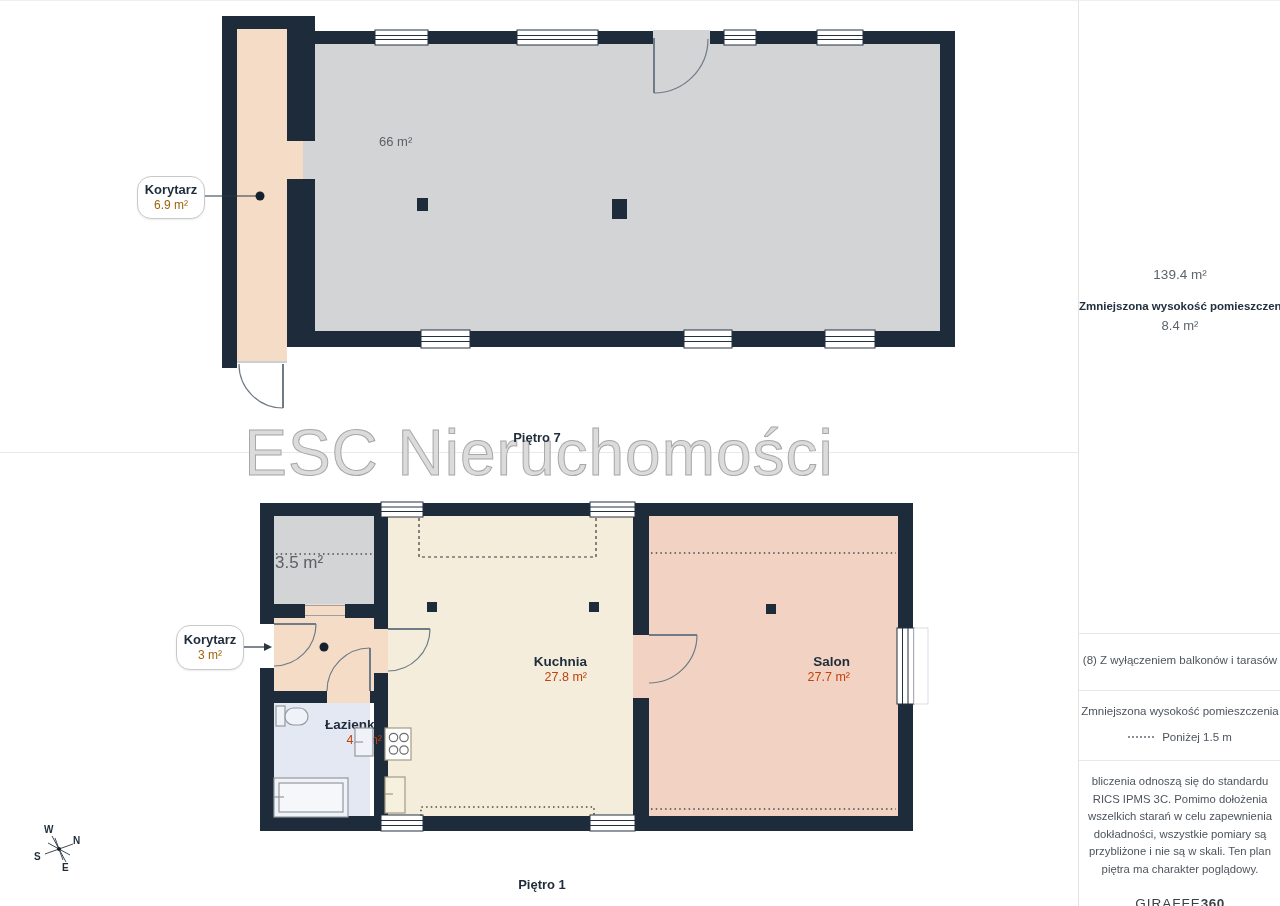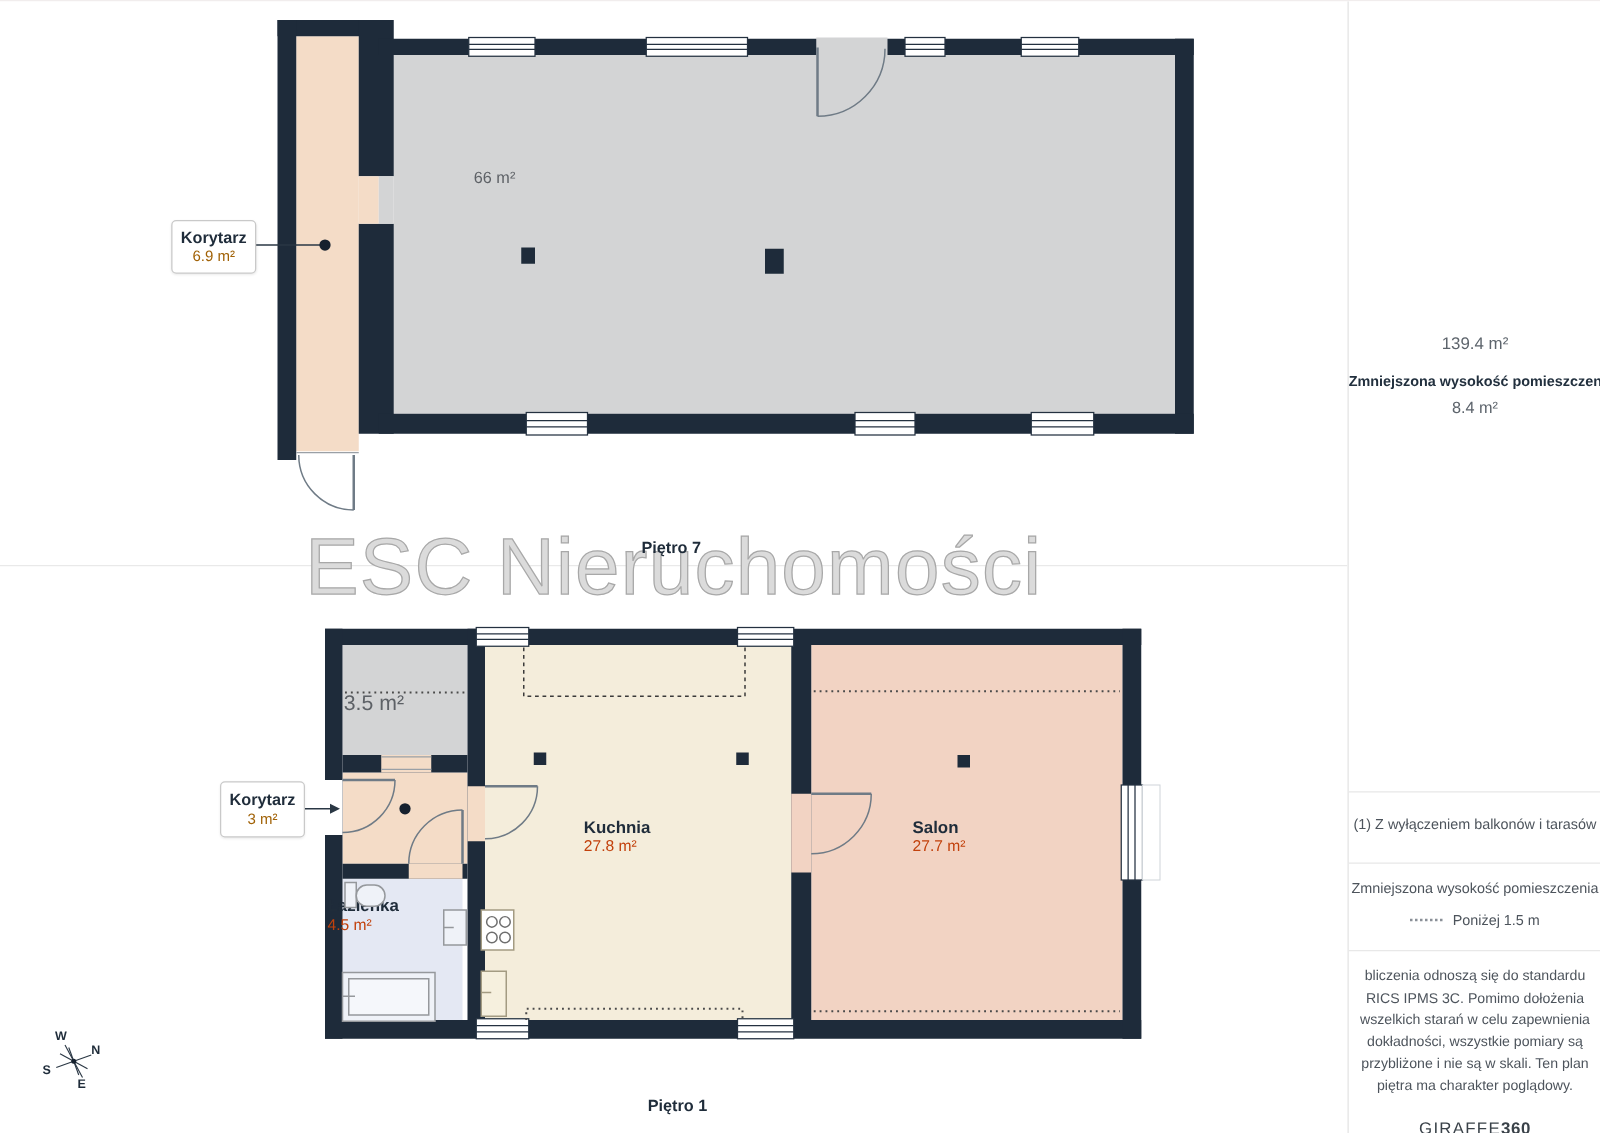--- a/index.html
+++ b/index.html
@@ -15,24 +15,24 @@
   .f-pink{background:#f2d3c3;}
   .f-blue{background:#e4e8f3;}
   .col{position:absolute;background:#1e2b3a;z-index:4;}
   .divider{position:absolute;left:0;width:1078px;height:1px;background:#e9e9e9;z-index:0;}
   .watermark{position:absolute;left:0;top:415px;width:1078px;text-align:center;
              font-size:64px;font-weight:normal;letter-spacing:1px;color:#dbdbdb;
              -webkit-text-stroke:1px #a8a8a8;z-index:5;white-space:nowrap;}
   .floor-name{position:absolute;width:160px;text-align:center;font-size:13px;font-weight:bold;
               color:#1f2c3a;z-index:9;}
   .area-text{position:absolute;text-align:left;font-size:13px;color:#5d6166;z-index:6;}
-  .room-label{position:absolute;text-align:left;z-index:6;}
+  .room-label{position:absolute;text-align:right;z-index:6;}
   .room-label .rn{font-size:13.5px;font-weight:bold;color:#1f2c3a;line-height:16px;}
   .room-label .ra{font-size:12.5px;color:#c2410c;line-height:15px;}
-  .callout{position:absolute;background:#fff;border:1px solid #c9c9c9;border-radius:4px;
+  .callout{position:absolute;background:#fff;border:1px solid #c9c9c9;border-radius:14px;
            box-shadow:0 1px 2px rgba(0,0,0,.08);text-align:center;z-index:9;
            display:flex;flex-direction:column;justify-content:center;}
   .callout .rn{font-size:13px;font-weight:bold;color:#1f2c3a;line-height:16px;}
   .callout .ra{font-size:12px;color:#a16207;line-height:15px;}
   .overlay{position:absolute;left:0;top:0;z-index:7;pointer-events:none;}
   .sidebar{position:absolute;left:1078px;top:0;width:202px;height:906px;background:#fff;
            border-left:1px solid #e3e3e3;z-index:10;}
   .sb-sec{position:absolute;left:0;width:202px;text-align:center;color:#4d545c;}
   .sb-divider{position:absolute;left:0;width:202px;height:1px;background:#e8e8e8;}
   .sb-title{font-size:14.5px;font-weight:bold;color:#22303e;line-height:19px;}
@@ -250,21 +250,21 @@
 
   <aside class="sidebar">
     <div class="sb-sec" style="top:258px;">
       <div class="sb-value" style="margin-top:8px;">139.4 m²</div>
       <div class="sb-bold-small" style="margin-top:18px;">Zmniejszona wysokość pomieszczenia</div>
       <div class="sb-value" style="margin-top:6px;font-size:13px;">8.4 m²</div>
     </div>
 
     <div class="sb-divider" style="top:632px;"></div>
     <div class="sb-sec" style="top:653px;">
-      <div class="sb-small">(1) Z wyłączeniem balkonów i tarasów</div>
+      <div class="sb-small">(8) Z wyłączeniem balkonów i tarasów</div>
     </div>
 
     <div class="sb-divider" style="top:689px;"></div>
     <div class="sb-sec" style="top:704px;">
       <div class="sb-bold-small" style="font-weight:normal;color:#4d545c;">Zmniejszona wysokość pomieszczenia</div>
       <div style="margin-top:10px;">
         <span class="legend-dots"></span><span class="sb-small">Poniżej 1.5 m</span>
       </div>
     </div>
 

